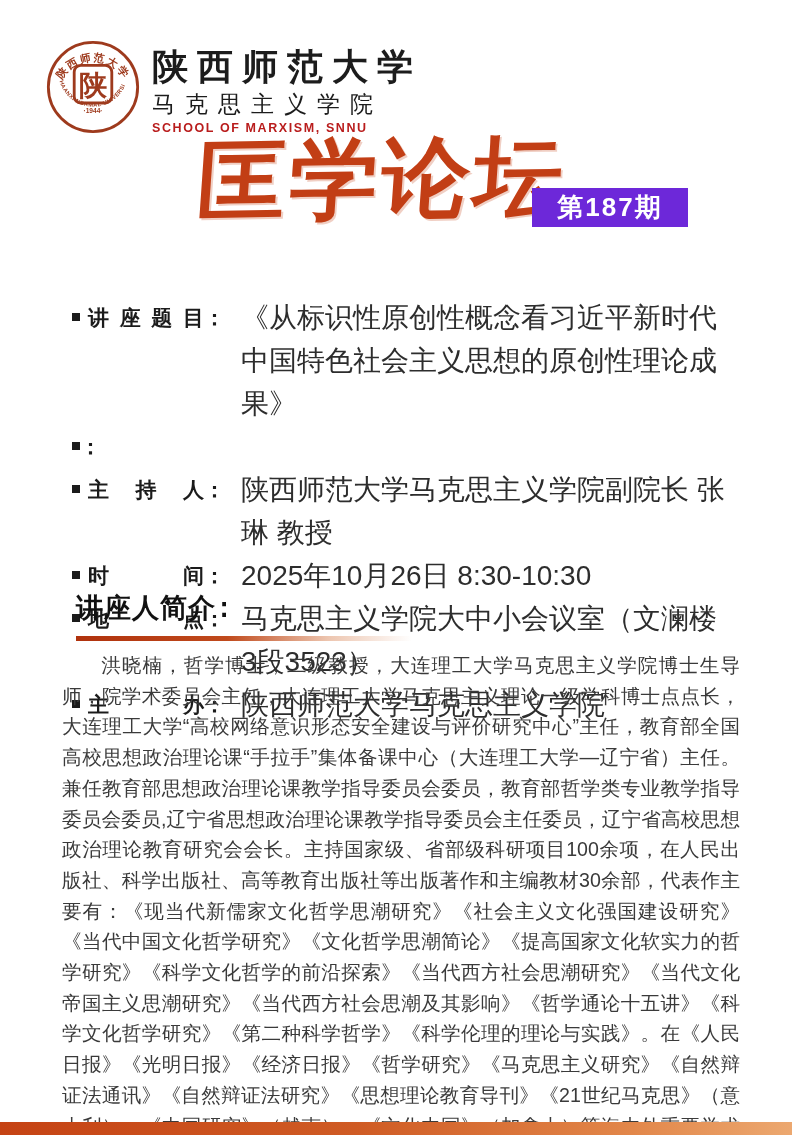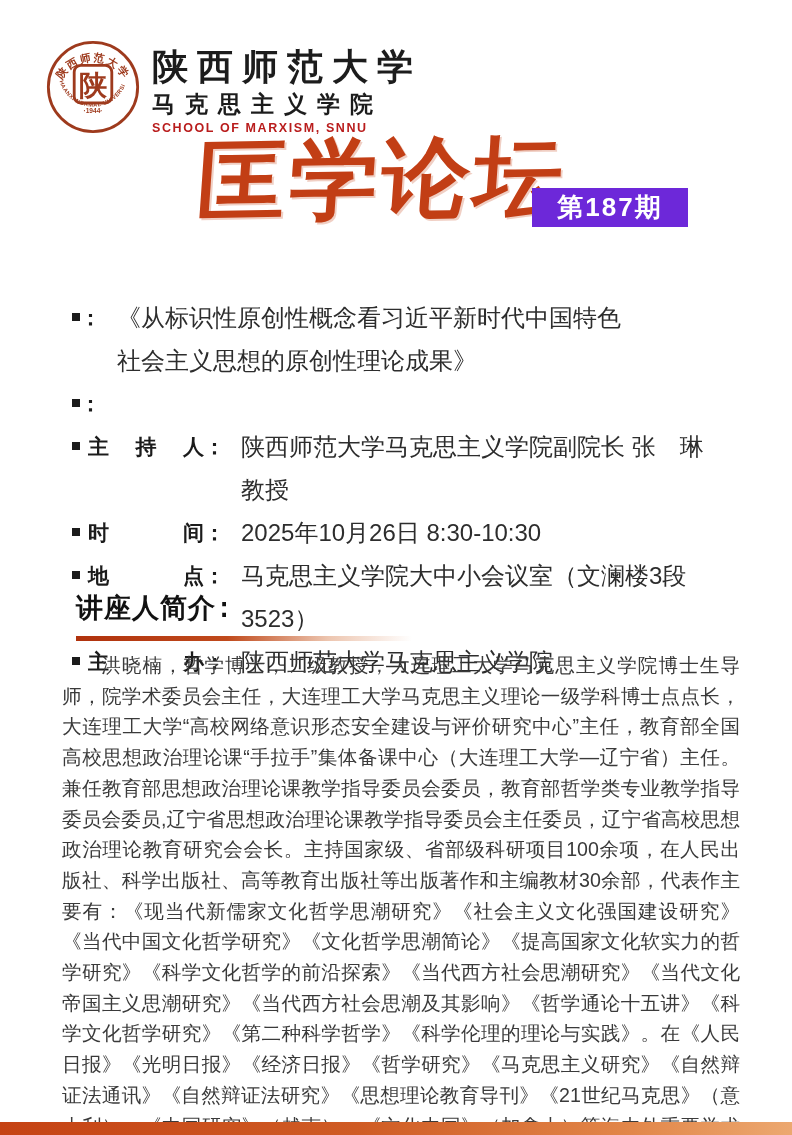--- a/index.html
+++ b/index.html
@@ -4,38 +4,38 @@
 <style>
   html,body{margin:0;padding:0;background:#ffffff;}
   body{font-family:"Liberation Sans",sans-serif;}
   .page{position:relative;width:792px;height:1135px;margin:0 auto;background:#ffffff;overflow:hidden;}
 
   
   .logo-row{position:absolute;left:46px;top:40px;display:flex;align-items:flex-start;}
   .seal{width:94px;height:94px;flex:0 0 auto;}
   .logo-text{margin-left:12px;padding-top:8px;}
   .uni-name{font-family:"DejaVu Serif",serif;font-size:36px;font-weight:bold;color:#1c1c1c;letter-spacing:9px;line-height:1.05;}
-  .school-name{font-size:23px;font-weight:bold;color:#1c1c1c;letter-spacing:10px;margin-top:6px;line-height:1.1;}
+  .school-name{font-size:23px;font-weight:normal;color:#1c1c1c;letter-spacing:10px;margin-top:6px;line-height:1.1;}
   .school-en{font-size:12.5px;font-weight:bold;color:#b91c1c;letter-spacing:1.6px;margin-top:4px;}
 
   
   .forum-title{position:absolute;left:198px;top:128px;font-family:"DejaVu Serif",serif;
     font-size:88px;font-weight:900;color:#c23e15;letter-spacing:4px;line-height:1.15;
     transform:skewX(-5deg) rotate(-1deg);text-shadow:2px 2px 0 rgba(194,62,21,.25);}
   .issue-badge{position:absolute;left:532px;top:188px;width:156px;height:39px;background:#6d28d9;
     color:#ffffff;font-size:26px;font-weight:bold;letter-spacing:2px;text-align:center;line-height:39px;}
 
   
   .details{position:absolute;left:72px;top:296px;width:660px;}
   .detail-row{display:flex;align-items:flex-start;}
   .bullet{width:8px;height:8px;background:#1b1b1b;margin-top:17px;flex:0 0 auto;}
   .detail-label{width:116px;margin-left:8px;font-size:21px;font-weight:bold;color:#1b1b1b;
     line-height:43px;text-align:justify;text-align-last:justify;white-space:nowrap;flex:0 0 auto;}
   .detail-colon{font-size:21px;font-weight:bold;color:#1b1b1b;line-height:43px;flex:0 0 auto;}
-  .detail-value{margin-left:16px;width:512px;font-size:24px;color:#2d2d2d;line-height:43px;}
+  .detail-value{margin-left:16px;width:512px;font-size:28px;color:#2d2d2d;line-height:43px;}
 
   
   .profile-heading{position:absolute;left:76px;top:590px;font-size:27px;font-weight:bold;color:#111111;letter-spacing:1px;font-family:Liberation Mono, monospace;}
   .heading-underline{position:absolute;left:76px;top:636px;width:336px;height:4.5px;
     background:linear-gradient(to right,#b0320d 0%,#c04a1c 45%,rgba(222,150,110,.55) 75%,rgba(255,255,255,0) 100%);}
   .bio{position:absolute;left:62px;top:650px;width:678px;font-size:19.6px;color:#3a3a3a;
     line-height:30.7px;text-align:justify;text-indent:2em;}
 
   
   .bottom-bar{position:absolute;left:0;bottom:0;width:100%;height:13px;
@@ -69,20 +69,21 @@
       <div class="school-en">SCHOOL OF MARXISM, SNNU</div>
     </div>
   </div>
 
   <div class="forum-title">匡学论坛</div>
   <div class="issue-badge">第187期</div>
 
   <div class="details">
     <div class="detail-row">
       <span class="bullet"></span>
+      <span class="detail-label">讲座题目</span>
       <span class="detail-colon">：</span>
       <span class="detail-value">《从标识性原创性概念看习近平新时代中国特色社会主义思想的原创性理论成果》</span>
     </div>
 
     <div class="detail-row">
       <span class="bullet"></span>
       <span class="detail-colon">：</span>
     </div>
 
     <div class="detail-row">

